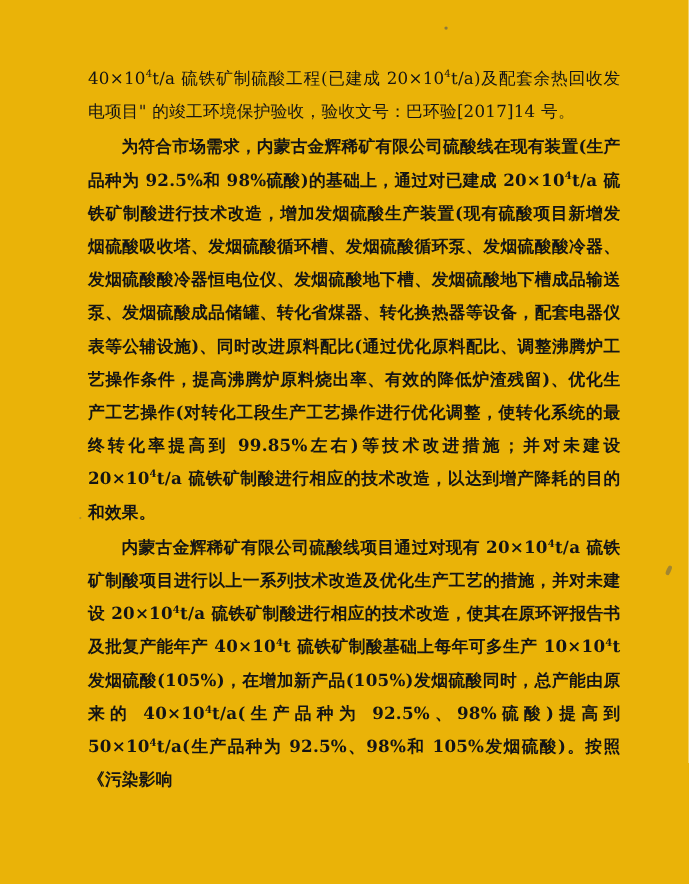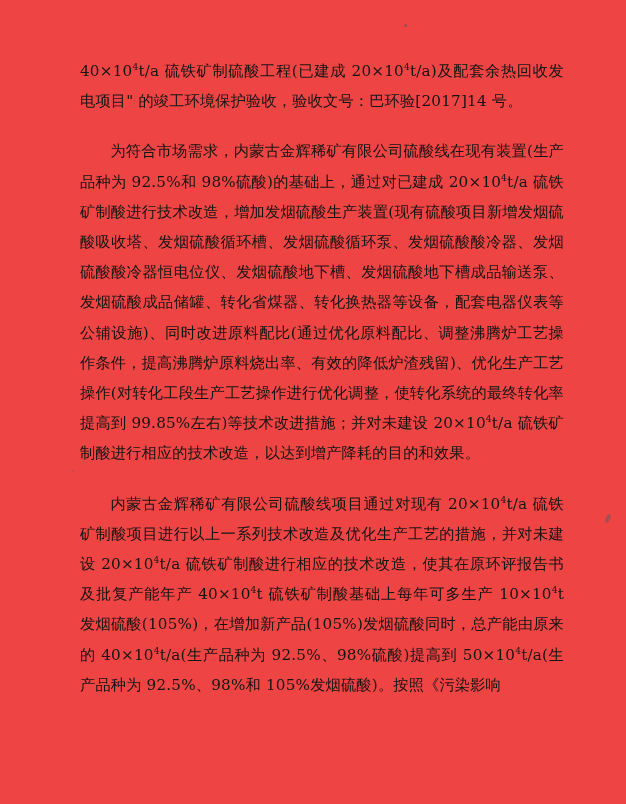--- a/index.html
+++ b/index.html
@@ -13,21 +13,21 @@
     font-family: "DejaVu Serif", "Liberation Serif", serif;
     color: #111111;
     overflow: hidden;
   }
   .page {
     position: relative;
     width: 626px;
     height: 804px;
     box-sizing: border-box;
     padding: 56px 62px 20px 80px;
-    background: #ef4444;
+    background: #eab308;
   }
   .speck {
     position: absolute;
     background: #5a5a5a;
     border-radius: 50%;
     opacity: .65;
   }
   .speck.s1 { left: 404px; top: 24px; width: 3px; height: 3px; }
   .speck.s2 { left: 606px; top: 514px; width: 4px; height: 9px; border-radius: 40%; transform: rotate(24deg); opacity:.5;}
   .speck.s3 { left: 72px;  top: 470px; width: 2px; height: 2px; opacity: .35;}
@@ -38,21 +38,22 @@
     text-justify: inter-ideograph;
     letter-spacing: .2px;
     color: #141414;
   }
   p.para {
     margin: 0 0 0 0;
     text-indent: 0;
   }
   p.indent {
     text-indent: 2em;
-    margin-top: 20px;
+    margin-top: 2px;
+    font-weight: bold;
   }
   sup {
     font-size: 60%;
     vertical-align: super;
     line-height: 0;
   }
 </style>
 </head>
 <body>
 

